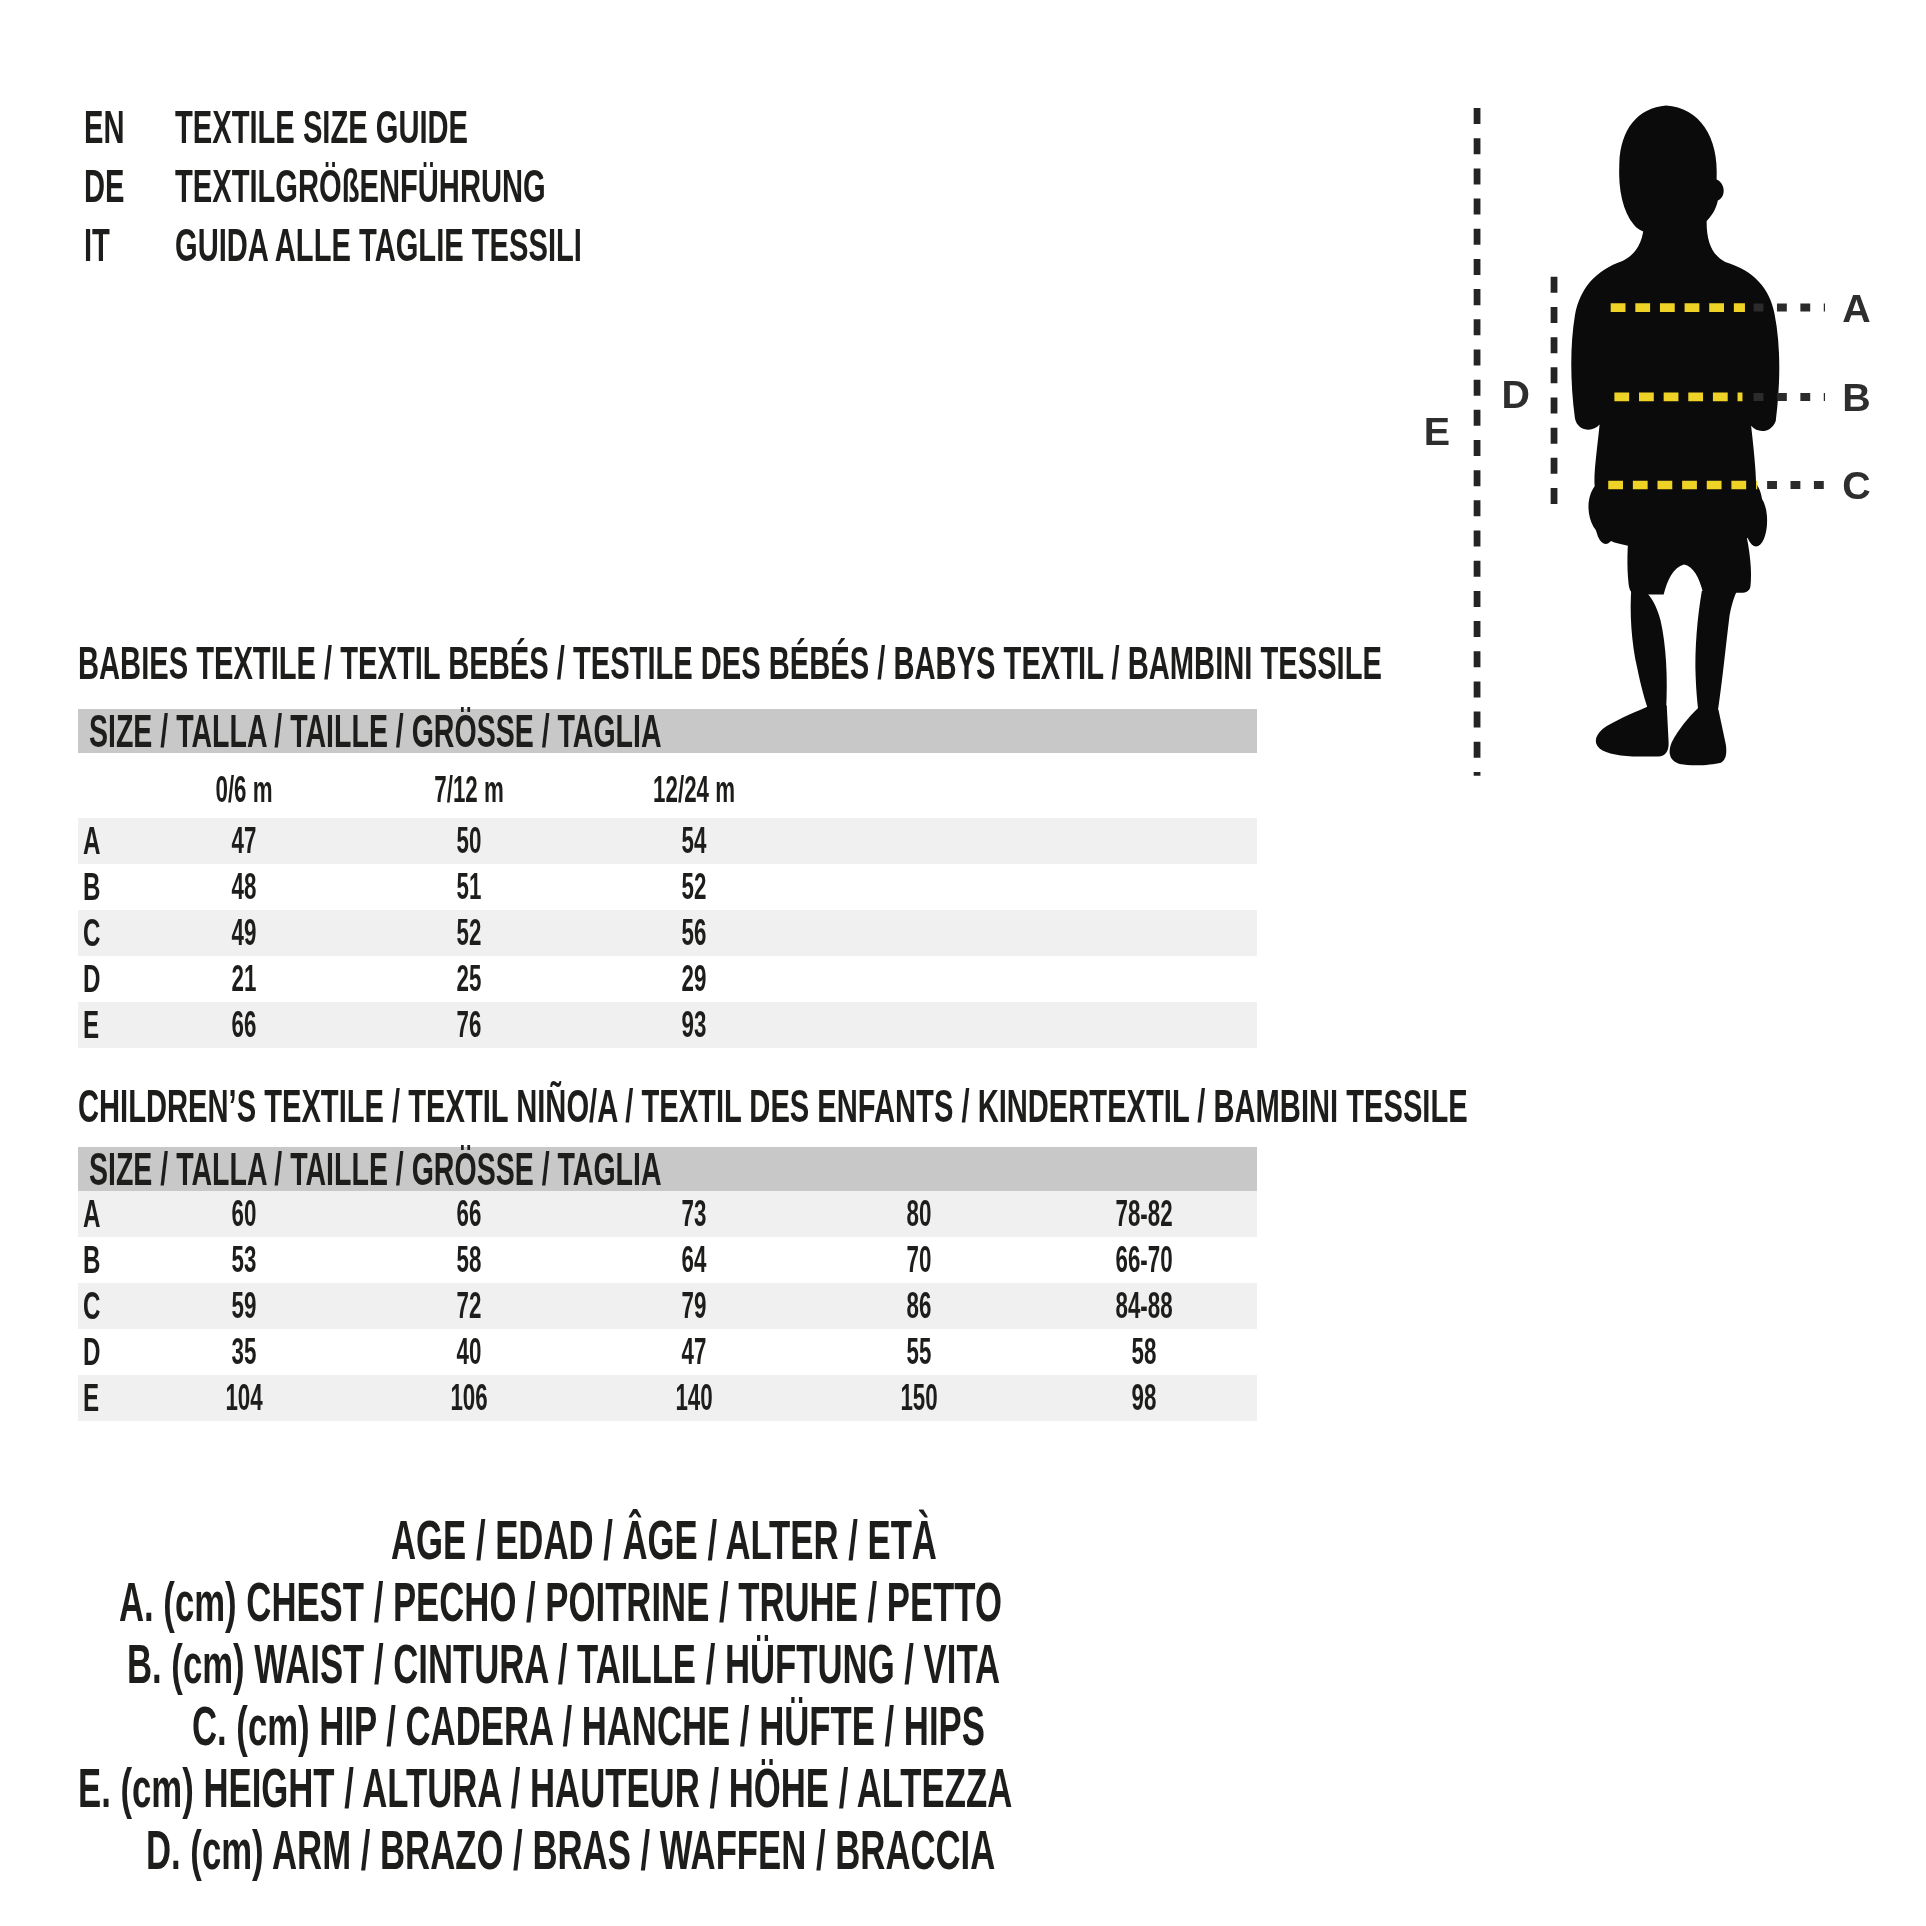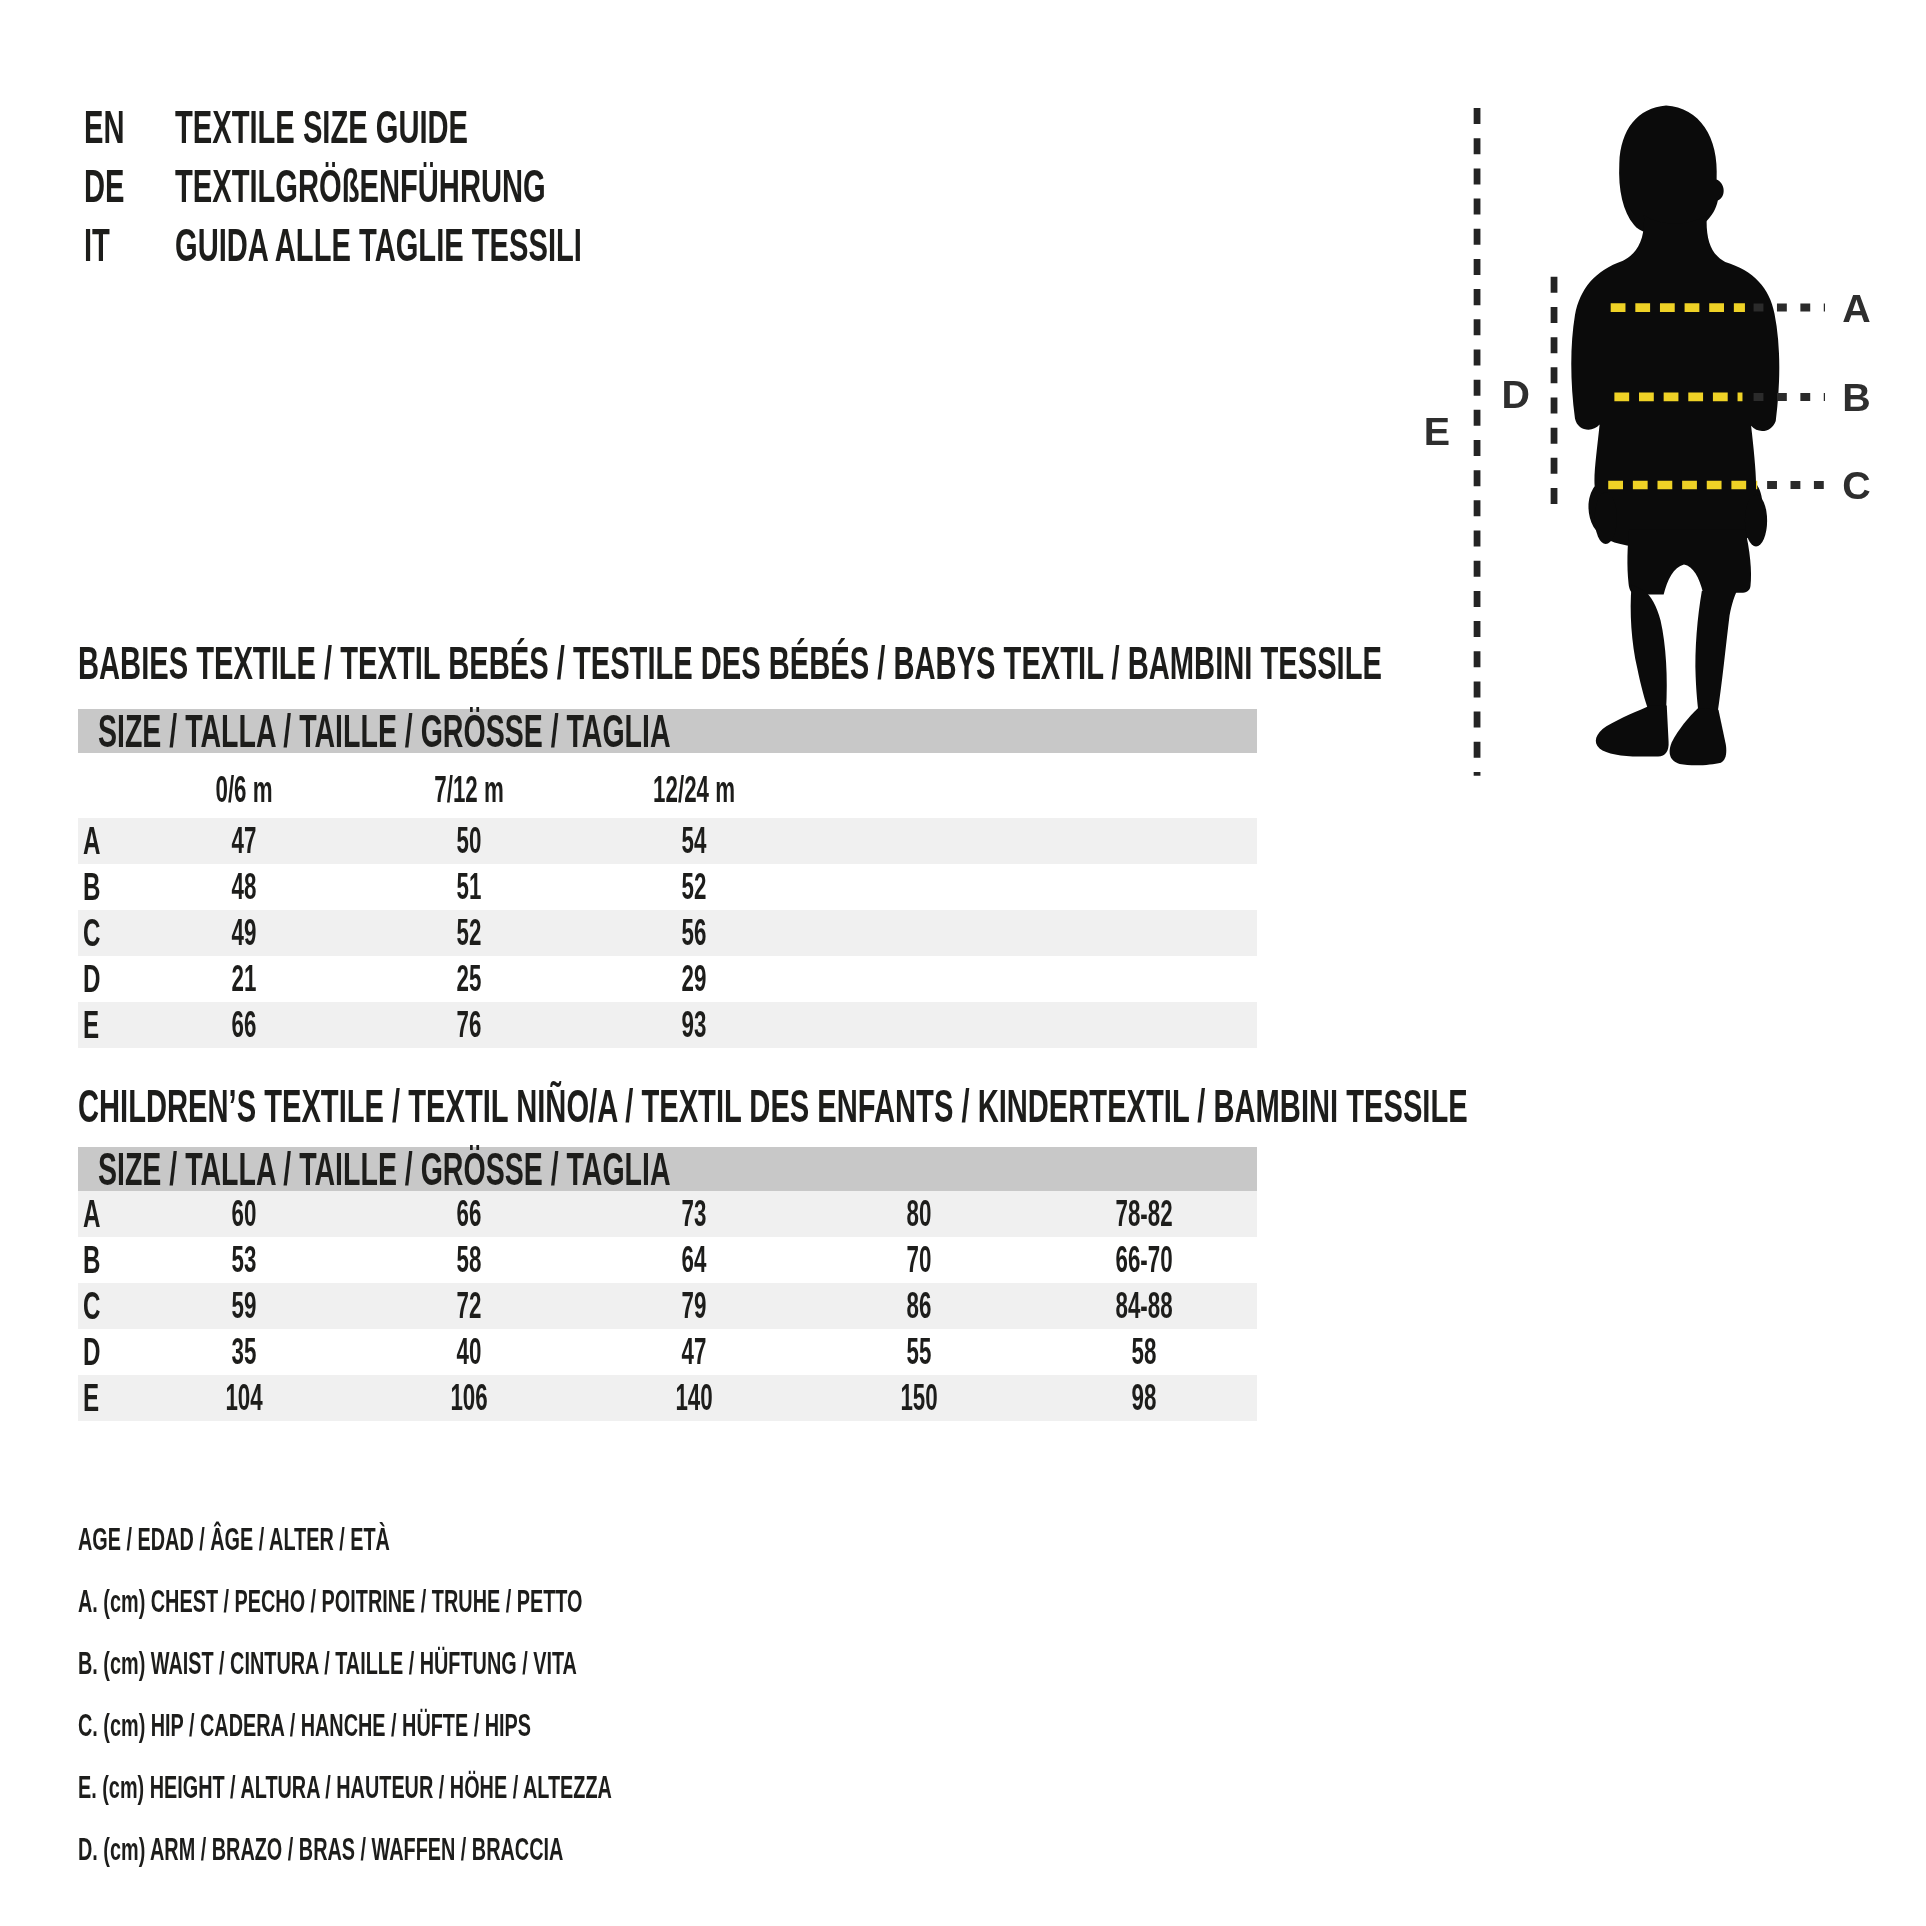--- a/index.html
+++ b/index.html
@@ -35,31 +35,31 @@
   .dash-v{stroke:#242424;stroke-width:11;stroke-dasharray:26 23;fill:none;}
   .dash-yellow{stroke:var(--accent-yellow);stroke-width:14;stroke-dasharray:24 16;fill:none;}
   .dash-dark{stroke:#2b2b2b;stroke-width:13;stroke-dasharray:16 22;fill:none;}
   .fig-label{font-family:"Liberation Sans","DejaVu Sans",sans-serif;font-size:64px;font-weight:700;fill:var(--label-ink);}
 
   
   .section-title{position:absolute;left:78px;font-size:47px;height:49px;display:flex;align-items:center;}
 
   
   .size-table{position:absolute;left:78px;width:1179px;}
-  .size-header{height:44px;background:var(--table-header-bg);display:flex;align-items:center;padding-left:20px;font-size:46px;}
+  .size-header{height:44px;background:var(--table-header-bg);display:flex;align-items:center;padding-left:11px;font-size:46px;}
   .trow{display:flex;align-items:center;}
   .trow.colhead{height:57px;margin-top:8px;}
   .trow.data{height:46px;}
   .trow.stripe{background:var(--row-stripe-bg);}
   .rl{width:54px;padding-left:5px;font-size:39px;}
   .tc{width:225px;text-align:center;font-size:36px;}
 
   
   .legend-block{position:absolute;left:78px;top:1508px;}
-  .legend-row{height:62px;display:flex;align-items:center;font-size:32px;}
+  .legend-row{height:62px;display:flex;align-items:center;font-size:56px;justify-content:center;}
 </style>
 </head>
 <body>
 
 <div class="lang-block">
   <div class="lang-row">
     <span class="lang-code"><span class="cond">EN</span></span>
     <span class="cond">TEXTILE SIZE GUIDE</span>
   </div>
   <div class="lang-row">

